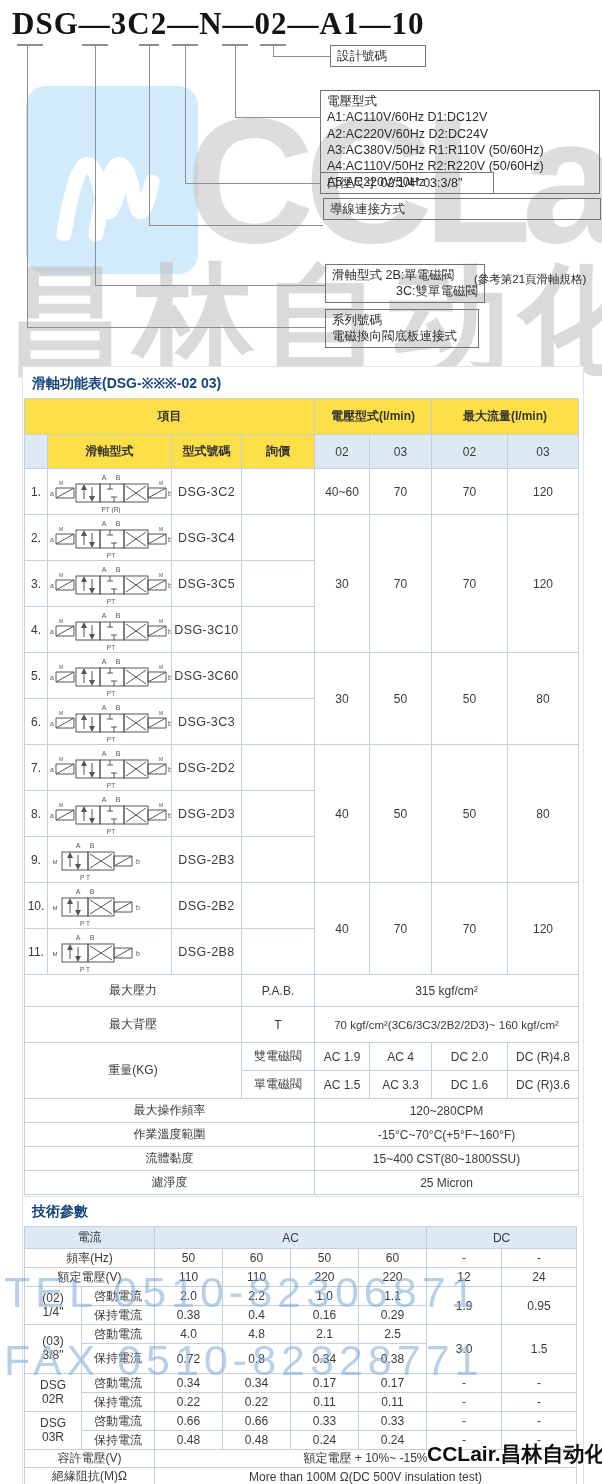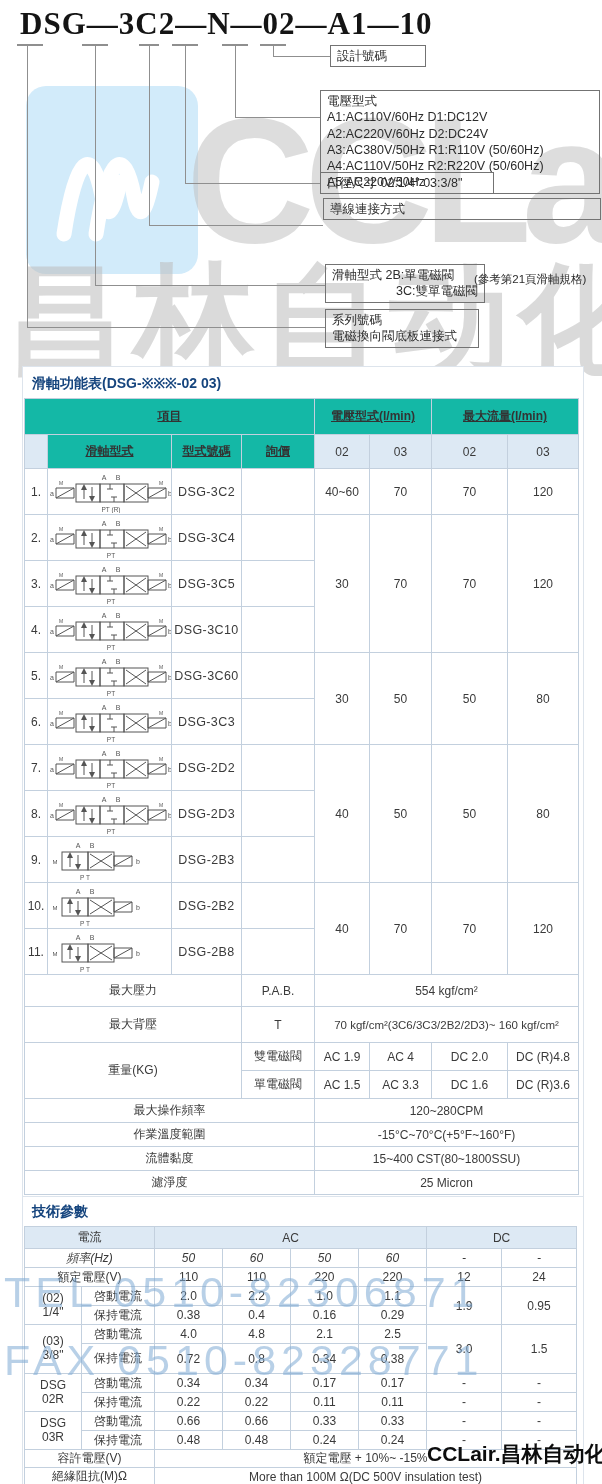--- a/index.html
+++ b/index.html
@@ -8,39 +8,39 @@
   
   .wm{position:absolute;pointer-events:none;white-space:nowrap;}
   .wm-logo{left:26px;top:86px;z-index:0;}
   .wm-brand{left:186px;top:78px;z-index:0;font-size:178px;font-weight:bold;
             color:#c2c2c2;opacity:.55;letter-spacing:-10px;font-family:"Liberation Sans",sans-serif;}
   .wm-cn{left:6px;top:240px;z-index:0;font-size:120px;font-weight:bold;color:#bdbdbd;opacity:.55;letter-spacing:8px;}
   .wm-tel{left:4px;top:1268px;z-index:5;font-size:43px;color:rgba(125,170,212,.55);letter-spacing:5px;}
   .wm-fax{left:4px;top:1336px;z-index:5;font-size:43px;color:rgba(125,170,212,.55);letter-spacing:5px;}
   .wm-footer{left:427px;top:1440px;z-index:6;font-size:21px;font-weight:bold;color:#0c0c0c;}
   
-  .model-code{position:absolute;left:20px;top:6px;z-index:2;font-family:"Liberation Serif",serif;
+  .model-code{position:absolute;left:12px;top:6px;z-index:2;font-family:"Liberation Serif",serif;
               font-weight:bold;font-size:31px;color:#141414;letter-spacing:1px;white-space:nowrap;}
   .cap{position:absolute;height:2px;background:#8f8f8f;top:44px;z-index:2;}
   .ln{position:absolute;background:#8f8f8f;z-index:2;}
   .abox{position:absolute;border:1px solid #737373;padding:2px 6px;font-size:12.5px;line-height:1.3;
         color:#2c2c2c;z-index:3;background:transparent;white-space:nowrap;}
   .note{position:absolute;z-index:3;font-size:11.5px;color:#2c2c2c;white-space:nowrap;}
   .indent{padding-left:64px;}
   
   .section{position:absolute;left:22px;width:558px;background:#fff;border:1px solid #dde4ec;z-index:1;padding:5px 1px 3px 1px;}
   .sec1{top:366px;}
   .sec2{top:1196px;}
   .sec-title{color:#16457e;font-weight:bold;font-size:14px;padding:1px 0 5px 8px;}
   table{border-collapse:collapse;table-layout:fixed;}
   .t1{width:554px;font-size:12px;}
   .t2{width:552px;font-size:12px;}
   td{border:1px solid #c3d0de;text-align:center;vertical-align:middle;padding:0 2px;color:#3a3a3a;overflow:hidden;}
   td.h{background:#dde9f4;}
-  td.hb{background:#14b8a6;font-weight:bold;color:#333;text-decoration:underline;}
+  td.hb{background:#fde047;font-weight:bold;color:#333;}
   td.symcell{padding:0;line-height:0;}
   td.model{font-size:12.5px;letter-spacing:.4px;}
   td.ml{white-space:pre-line;line-height:1.15;}
   td.sml{font-size:11.5px;}
 </style>
 </head>
 <body>
 
 <div class="page">
 
@@ -460,21 +460,21 @@
                 </g>
                 <path d="M19 19 22 13 25 19z" fill="#555"></path>
                 <path d="M27 25 30 31 33 25z" fill="#555"></path>
               </svg></td>
             <td class="model">DSG-2B8</td>
             <td></td>
           </tr>
           <tr style="height: 32px;">
             <td colspan="3">最大壓力</td>
             <td>P.A.B.</td>
-            <td colspan="4">554 kgf/cm²</td>
+            <td colspan="4">315 kgf/cm²</td>
           </tr>
           <tr style="height: 36px;">
             <td colspan="3">最大背壓</td>
             <td>T</td>
             <td colspan="4" class="sml">70 kgf/cm²(3C6/3C3/2B2/2D3)~ 160 kgf/cm²</td>
           </tr>
           <tr style="height: 28px;">
             <td colspan="3" rowspan="2">重量(KG)</td>
             <td>雙電磁閥</td>
             <td>AC 1.9</td>
@@ -521,21 +521,21 @@
           <col style="width: 68px;">
           <col style="width: 75px;">
           <col style="width: 75px;">
         </colgroup>
       <tbody id="t2body">
           <tr style="height: 22px;">
             <td colspan="2" class="h">電流</td>
             <td colspan="4" class="h">AC</td>
             <td colspan="2" class="h">DC</td>
           </tr>
-          <tr style="height: 19px; font-style: italic;">
+          <tr style="height: 19px;">
             <td colspan="2">頻率(Hz)</td>
             <td>50</td>
             <td>60</td>
             <td>50</td>
             <td>60</td>
             <td>-</td>
             <td>-</td>
           </tr>
           <tr style="height: 19px;">
             <td colspan="2">額定電壓(V)</td>

